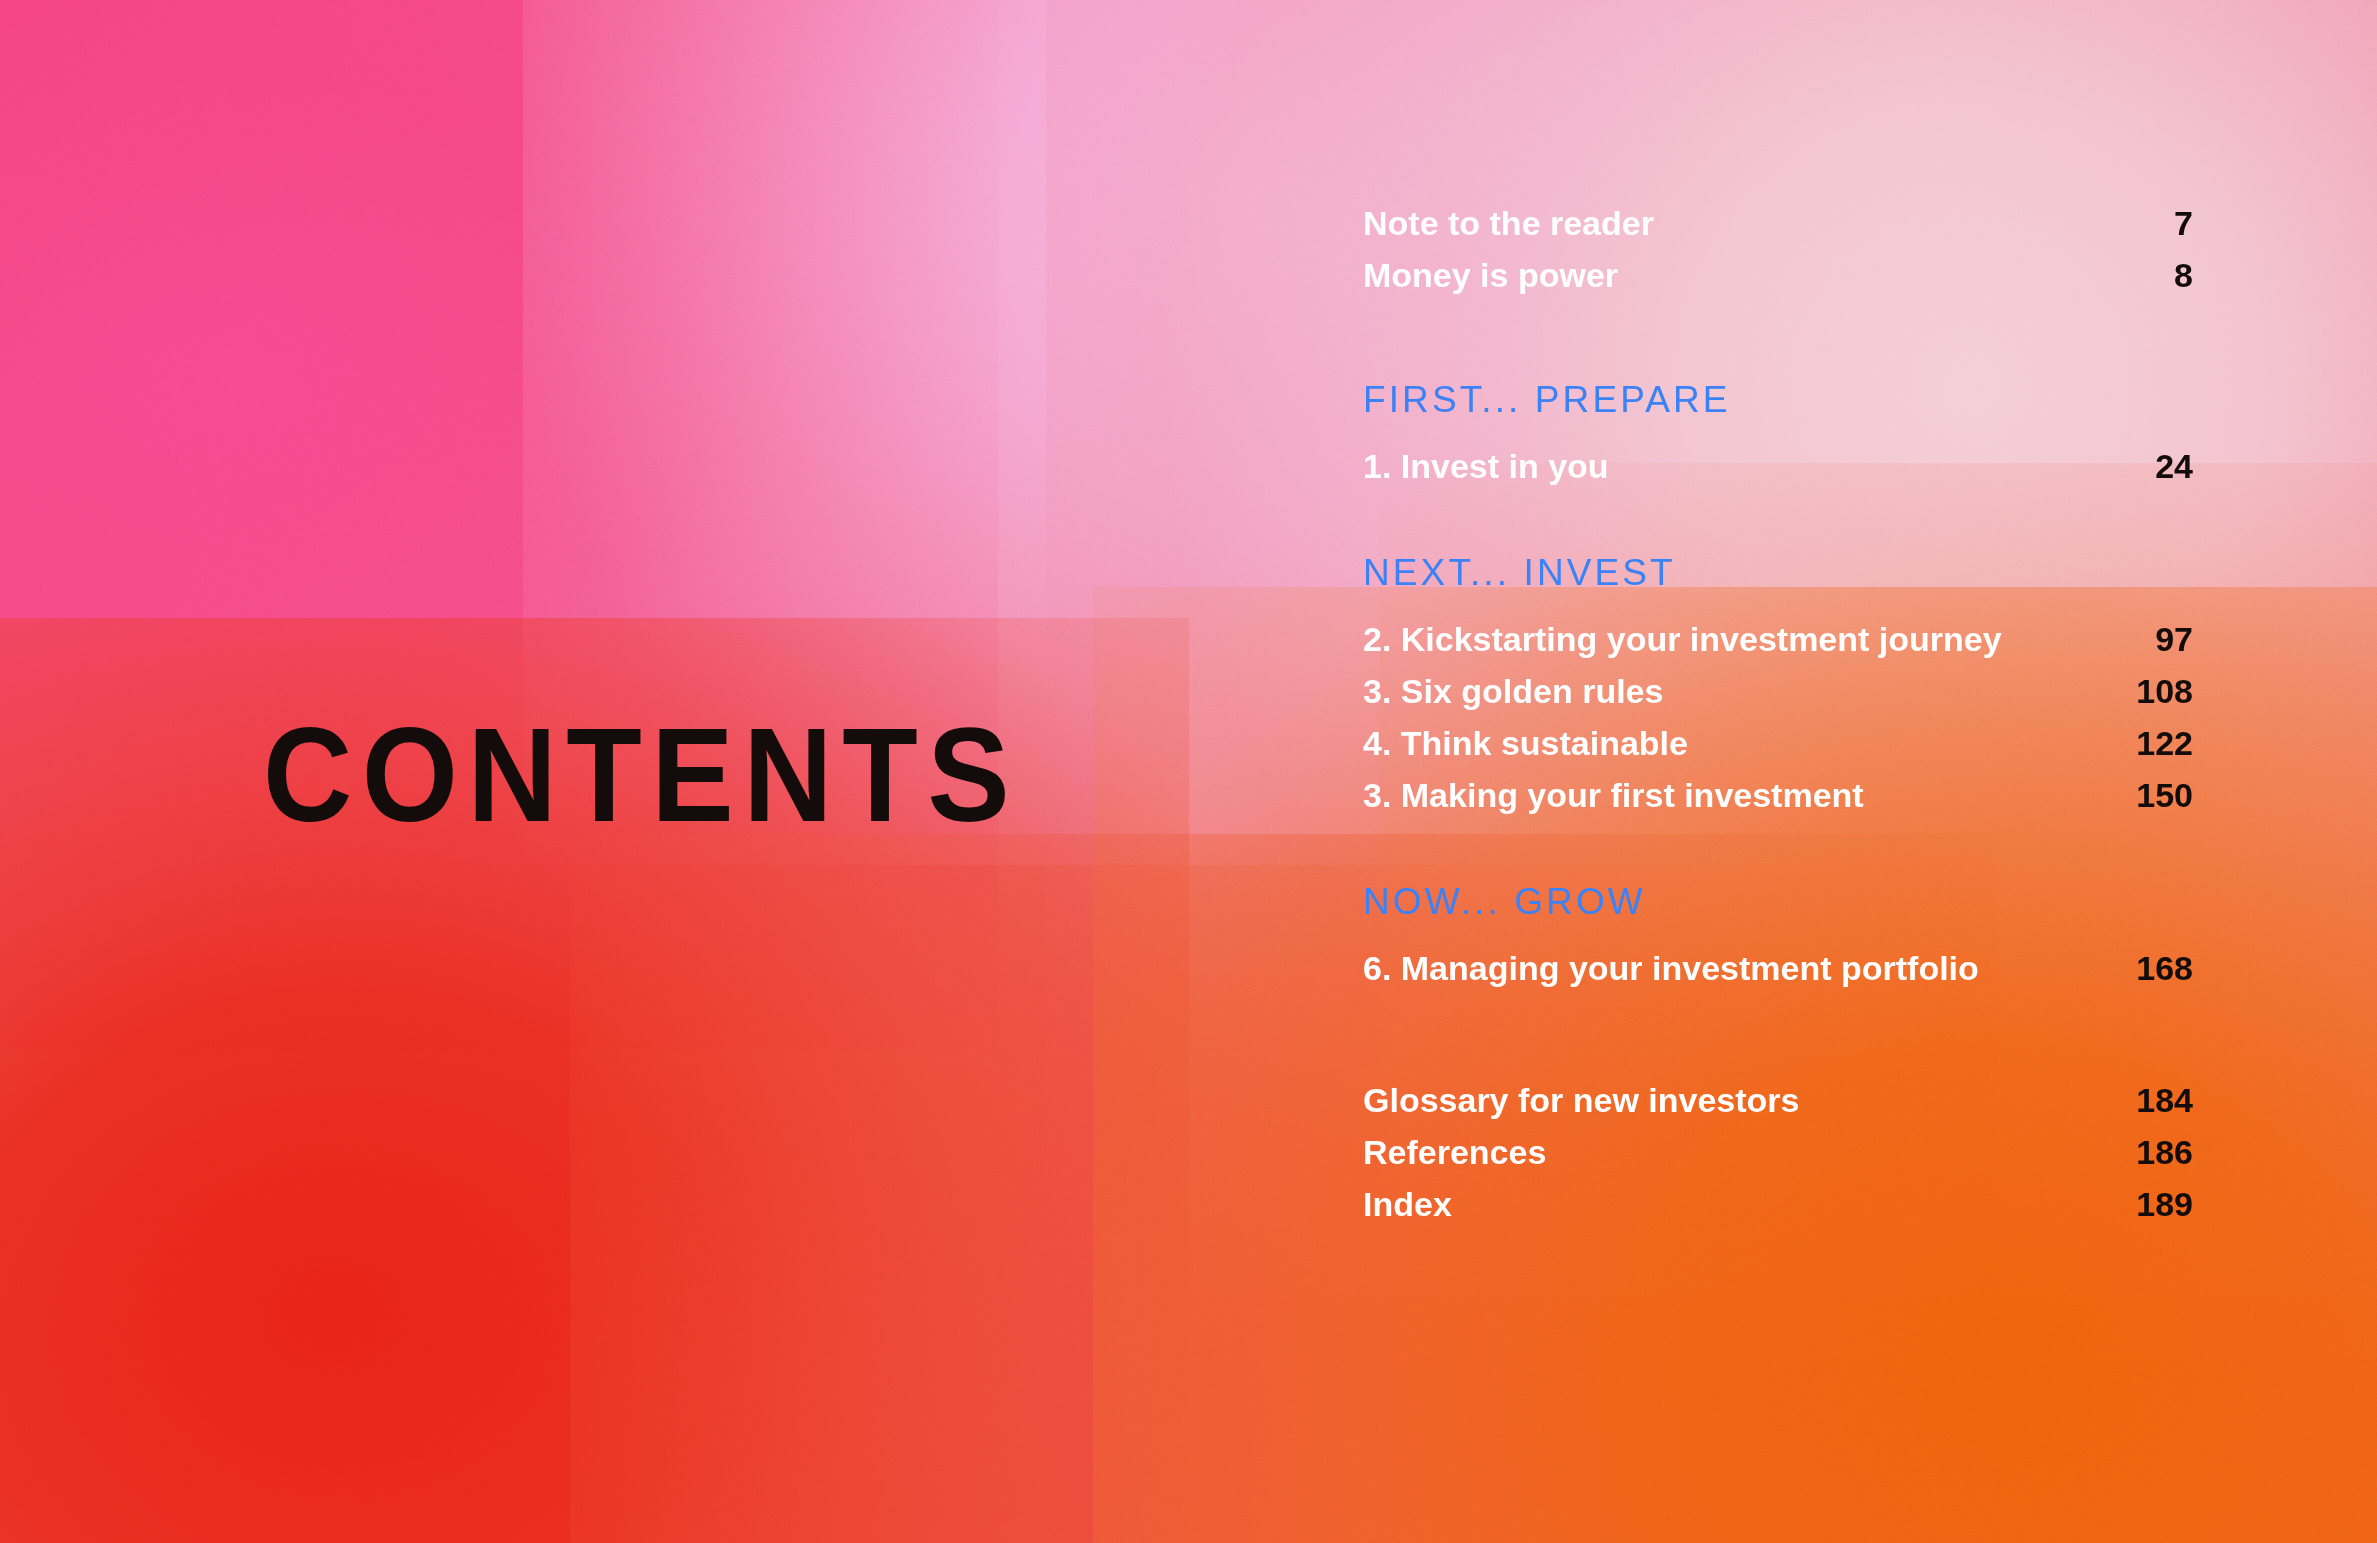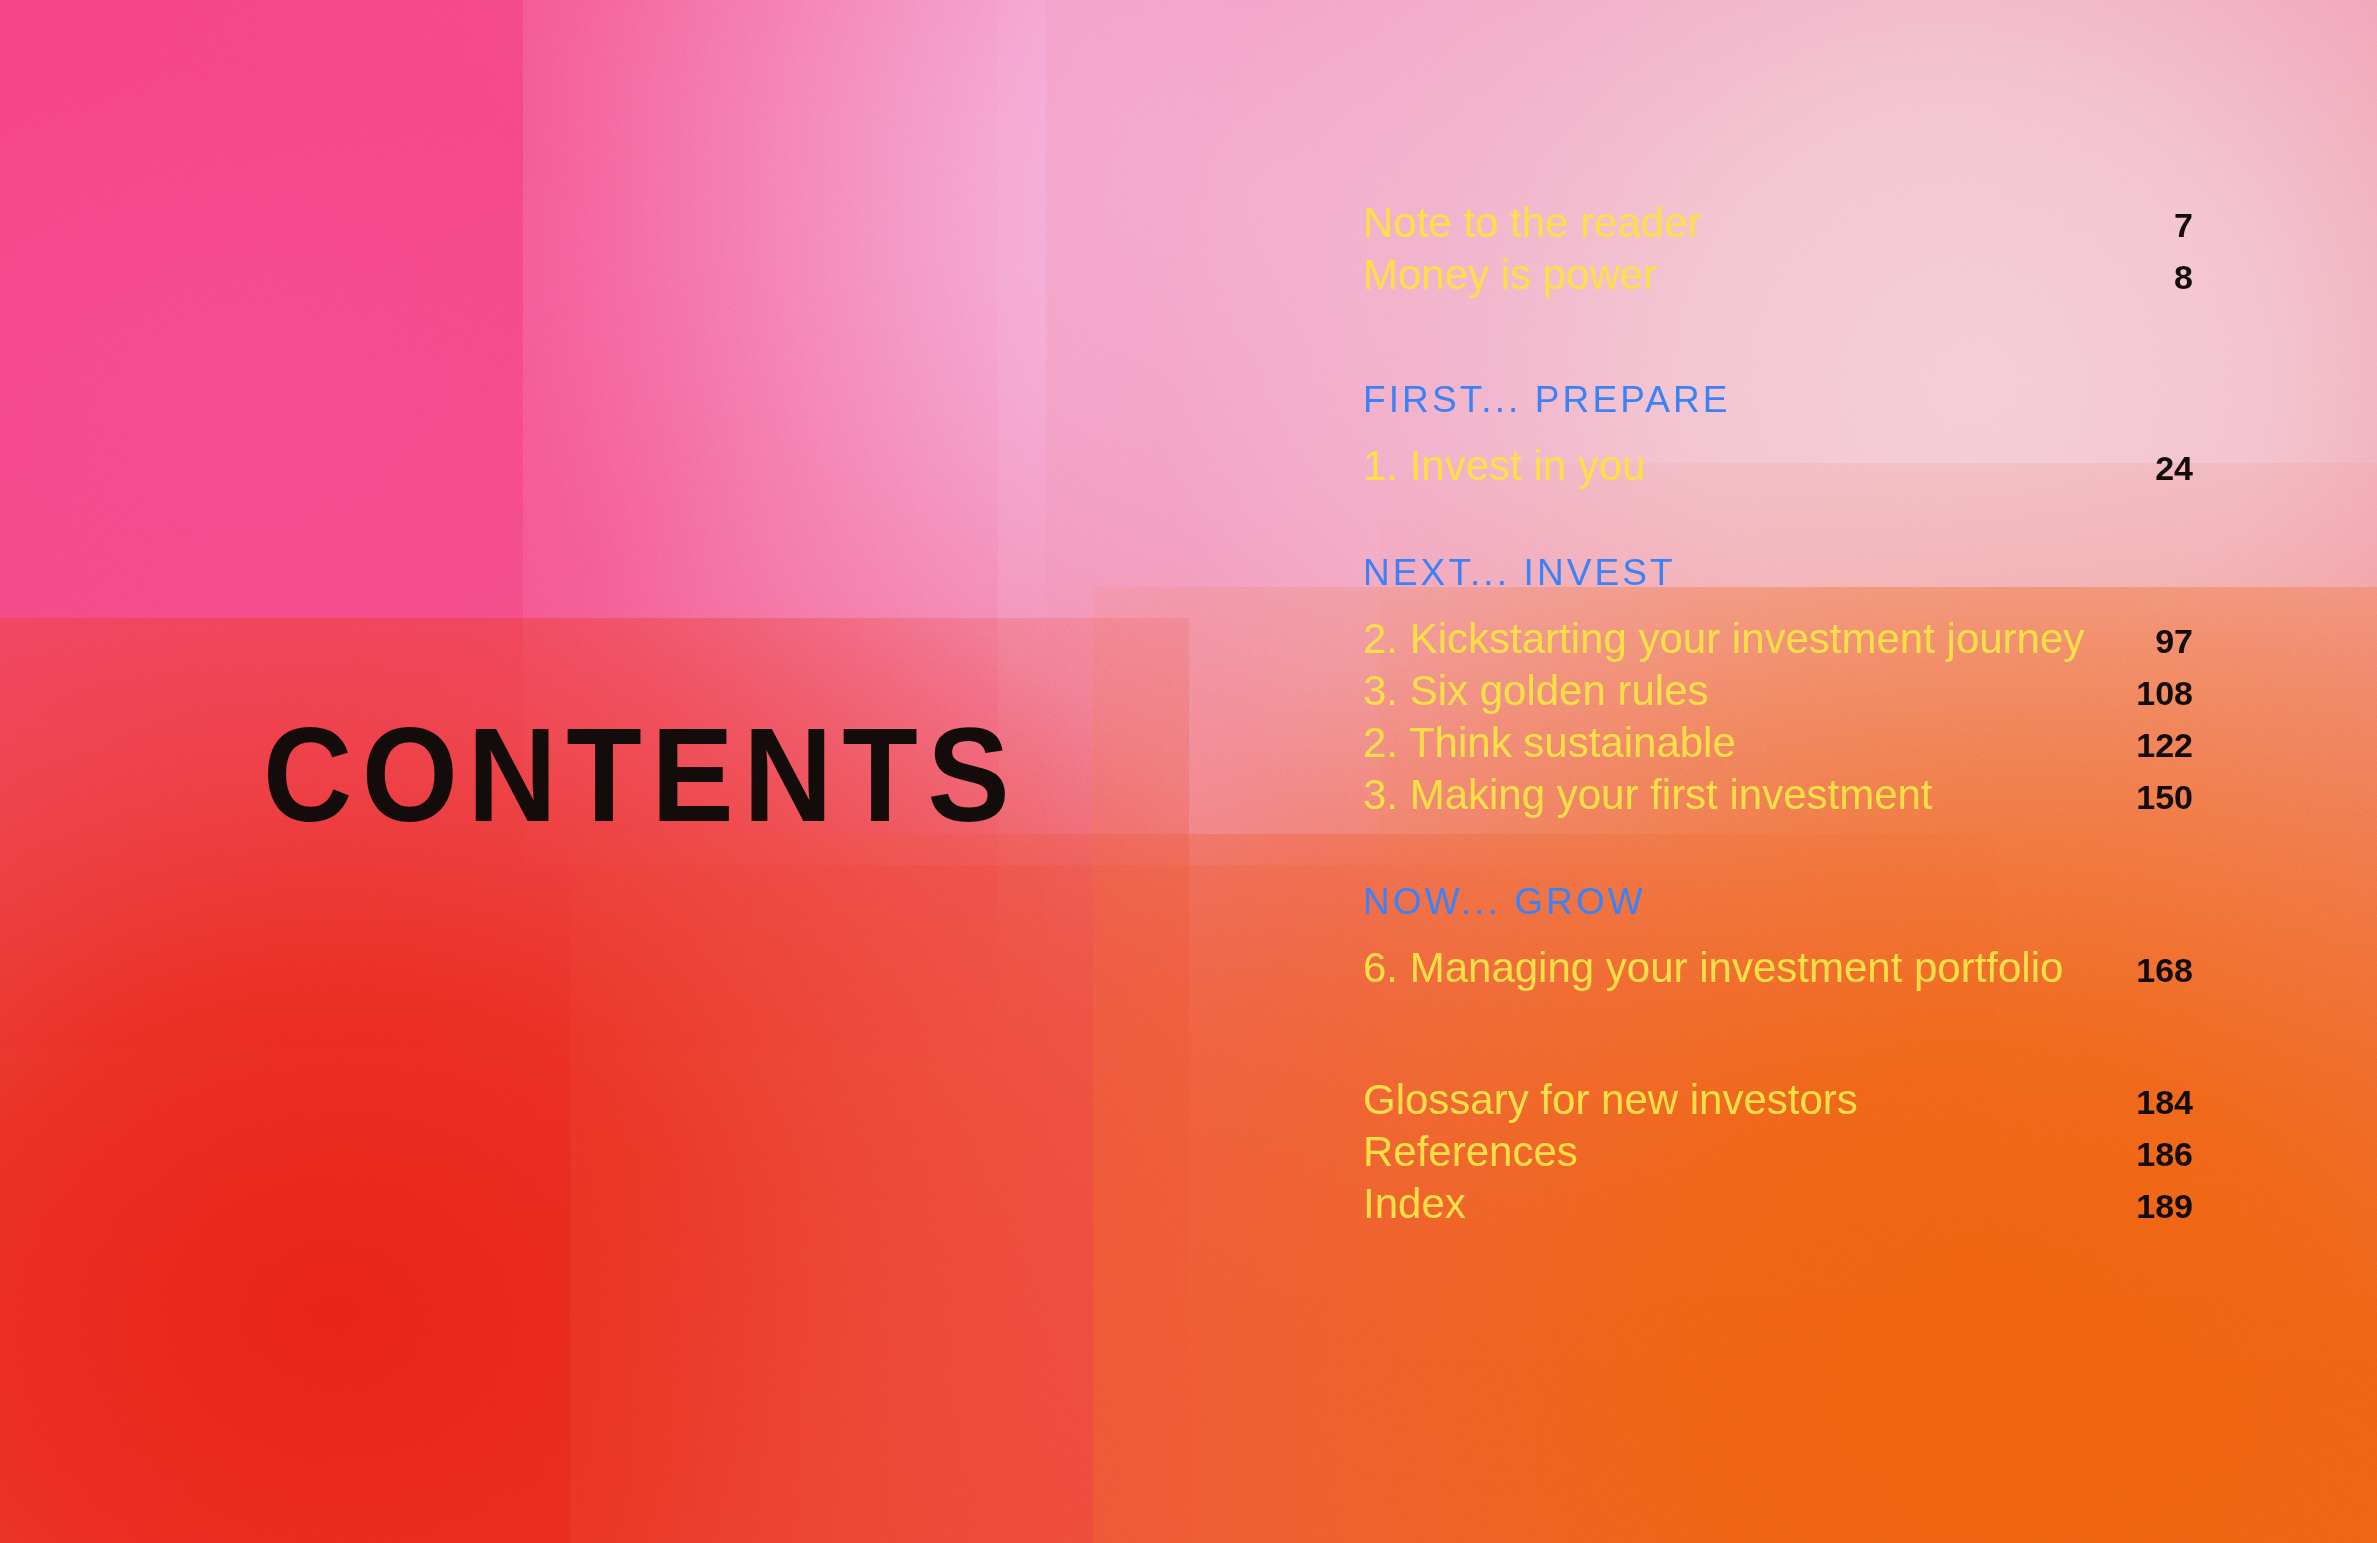--- a/index.html
+++ b/index.html
@@ -183,23 +183,23 @@
 
   .toc-row {
     display: flex;
     align-items: baseline;
     justify-content: space-between;
     height: 52px;
     line-height: 52px;
     white-space: nowrap;
   }
   .toc-label {
-    font-size: 42px;
-    font-weight: 400;
-    color: #fde047;
+    font-size: 34px;
+    font-weight: 700;
+    color: #ffffff;
   }
   .toc-page {
     font-size: 34px;
     font-weight: 700;
     color: #130c0b;
     text-align: right;
     flex: 0 0 auto;
   }
 </style>
 </head>
@@ -257,21 +257,21 @@
         <div class="section-heading">NEXT... INVEST</div>
         <div class="toc-row">
           <span class="toc-label">2. Kickstarting your investment journey</span>
           <span class="toc-page">97</span>
         </div>
         <div class="toc-row">
           <span class="toc-label">3. Six golden rules</span>
           <span class="toc-page">108</span>
         </div>
         <div class="toc-row">
-          <span class="toc-label">2. Think sustainable</span>
+          <span class="toc-label">4. Think sustainable</span>
           <span class="toc-page">122</span>
         </div>
         <div class="toc-row">
           <span class="toc-label">3. Making your first investment</span>
           <span class="toc-page">150</span>
         </div>
       </div>
 
       <div class="gap-md"></div>
 

